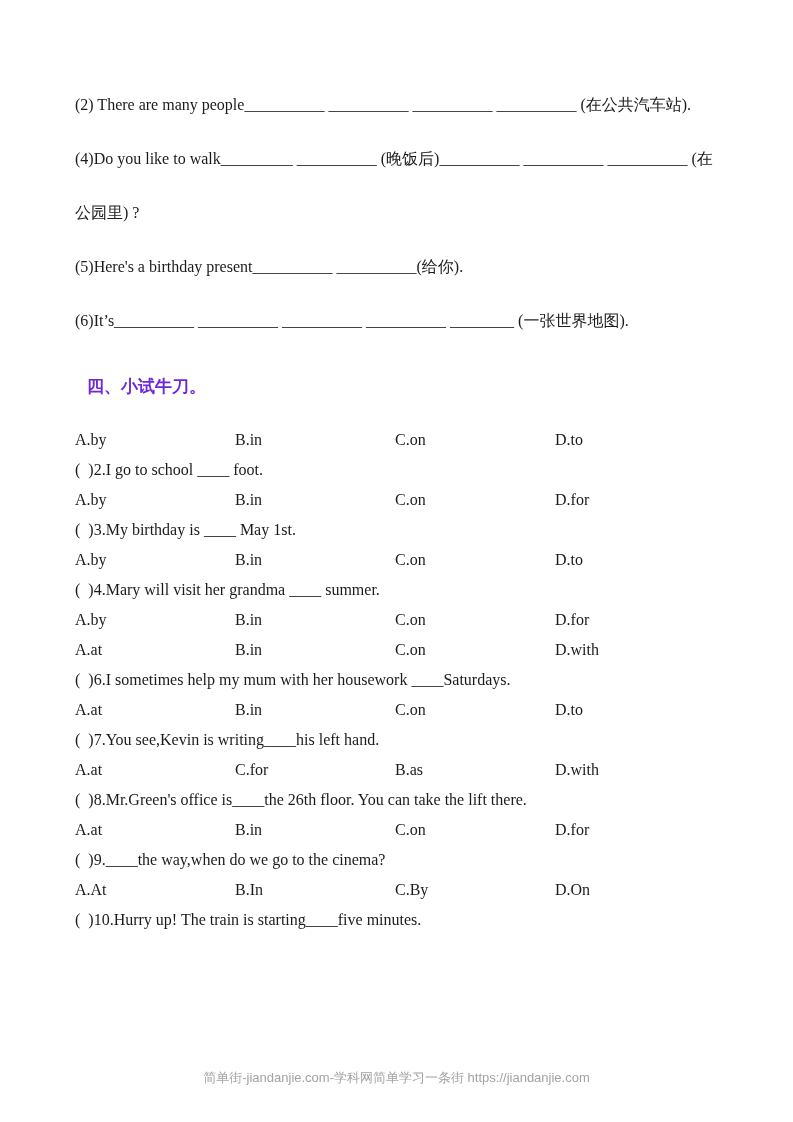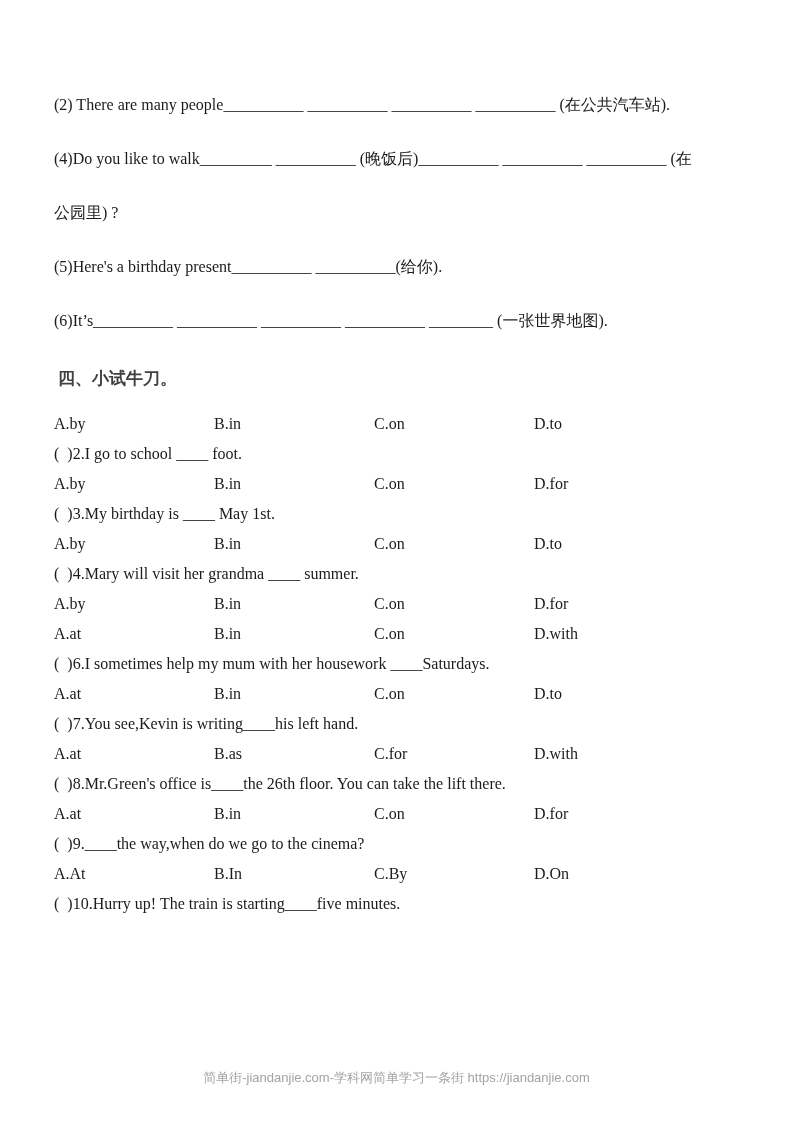--- a/index.html
+++ b/index.html
@@ -12,38 +12,38 @@
     height: 1122px;
     position: relative;
     font-family: "Liberation Serif", serif;
     color: #1b1b1b;
     overflow: hidden;
   }
   .page {
     box-sizing: border-box;
     width: 793px;
     height: 1122px;
-    padding: 78px 28px 0 54px;
+    padding: 78px 28px 0 75px;
   }
   .fill-line {
     margin: 0;
     height: 54px;
     line-height: 54px;
     font-size: 16px;
     white-space: pre-wrap;
     overflow: hidden;
   }
   .section-heading {
-    margin: 4px;
+    margin: 12px;
     height: 53px;
     line-height: 53px;
     font-size: 17px;
     font-weight: bold;
     font-family: "Liberation Sans", sans-serif;
-    color: #404040;
+    color: #6d28d9;
   }
   .q-line {
     margin: 0;
     height: 30px;
     line-height: 30px;
     font-size: 16px;
     white-space: pre-wrap;
   }
   .opt-row {
     height: 30px;
@@ -128,22 +128,22 @@
     <div class="opt-row">
       <span>A.at</span>
       <span>B.in</span>
       <span>C.on</span>
       <span>D.to</span>
     </div>
 
     <p class="q-line">(  )7.You see,Kevin is writing____his left hand.</p>
     <div class="opt-row">
       <span>A.at</span>
+      <span>C.for</span>
       <span>B.as</span>
-      <span>C.for</span>
       <span>D.with</span>
     </div>
 
     <p class="q-line">(  )8.Mr.Green's office is____the 26th floor. You can take the lift there.</p>
     <div class="opt-row">
       <span>A.at</span>
       <span>B.in</span>
       <span>C.on</span>
       <span>D.for</span>
     </div>

